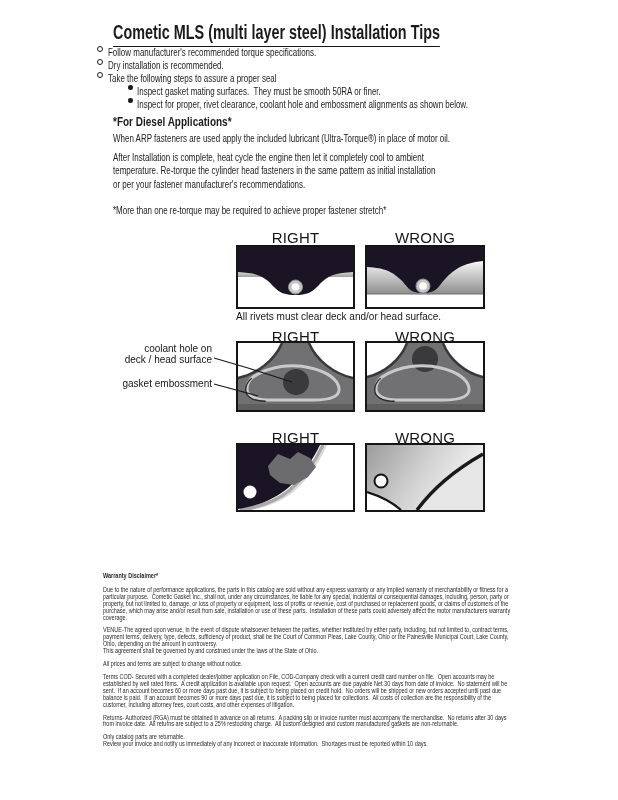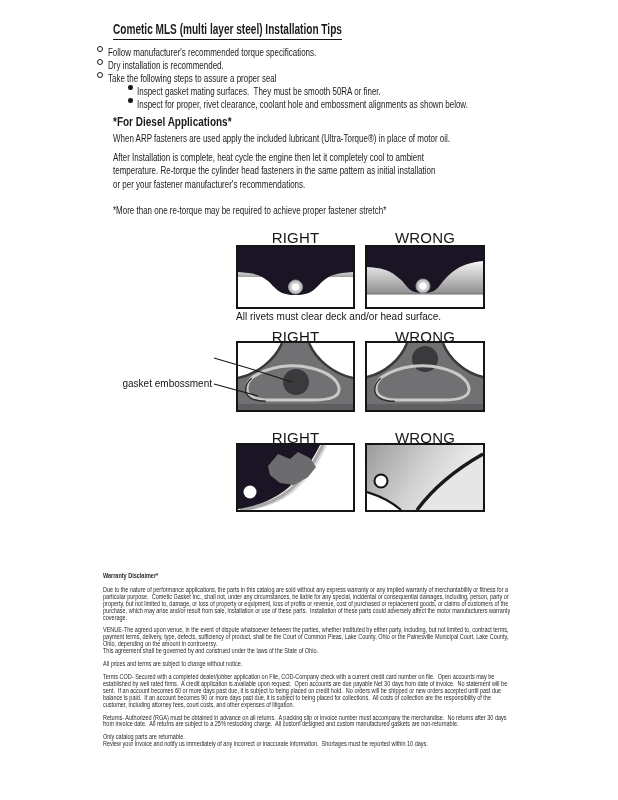--- a/index.html
+++ b/index.html
@@ -3,21 +3,21 @@
 <meta charset="utf-8">
 <style>
   html,body{margin:0;padding:0;background:#ffffff;}
   .page{
     position:relative;width:618px;height:800px;background:#ffffff;overflow:hidden;
     font-family:"Liberation Sans", sans-serif;color:#1b1b1b;
   }
   
   .cx{display:inline-block;transform:scaleX(0.76);transform-origin:0 0;white-space:pre;}
   .title{
-    position:absolute;left:113px;top:21px;font-size:14px;font-weight:bold;
+    position:absolute;left:113px;top:21px;font-size:20px;font-weight:bold;
   }
   .title .cx{transform:scaleX(0.72);border-bottom:1.6px solid #151515;padding-bottom:2px;}
   .tips{position:absolute;left:97px;top:46px;}
   .tip-line{height:13px;line-height:13px;font-size:10.5px;display:flex;}
   .tip-line.sub{margin-left:31px;}
   .b-open{width:4px;height:4px;border:1px solid #1b1b1b;border-radius:50%;margin-right:5px;flex:0 0 auto;}
   .b-fill{width:4.5px;height:4.5px;background:#1b1b1b;border-radius:50%;margin-right:4px;flex:0 0 auto;}
   .diesel-heading{position:absolute;left:113px;top:115px;font-size:12.5px;font-weight:bold;}
   .diesel-heading .cx{transform:scaleX(0.8);}
   .diesel-body{position:absolute;left:113px;top:132px;font-size:10.5px;}
@@ -122,20 +122,24 @@
       <circle cx="56" cy="39" r="7" fill="#c6c6c6" stroke="#8f8f8f" stroke-width="1"></circle>
       <circle cx="56" cy="39" r="3.8" fill="#ffffff"></circle>
     </svg>
   </div>
 
   <div class="fig-caption" style="left:236px;top:311px;">All rivets must clear deck and/or head surface.</div>
 
   <div class="fig-label" style="left:236px;top:328px;width:119px;">RIGHT</div>
   <div class="fig-label" style="left:365px;top:328px;width:120px;">WRONG</div>
 
+  <div class="ann-label" style="top:344px;">
+    <div>coolant hole on</div>
+    <div>deck / head surface</div>
+  </div>
   <div class="ann-label" style="top:379px;">gasket embossment</div>
 
   <div class="fig-box" style="left:236px;top:341px;">
     <svg width="115" height="67" viewBox="0 0 115 67">
       <rect width="115" height="67" fill="#717173"></rect>
       <rect x="0" y="61" width="115" height="6" fill="#5f5f61"></rect>
       <path d="M0,0 H44 C37,17 19,31 0,35 Z" fill="#ffffff"></path>
       <path d="M44,0 C37,17 19,31 0,35" fill="none" stroke="#38383a" stroke-width="2.5"></path>
       <path d="M71,0 H115 V35 C96,31 78,17 71,0 Z" fill="#ffffff"></path>
       <path d="M71,0 C78,17 96,31 115,35" fill="none" stroke="#38383a" stroke-width="2.5"></path>

